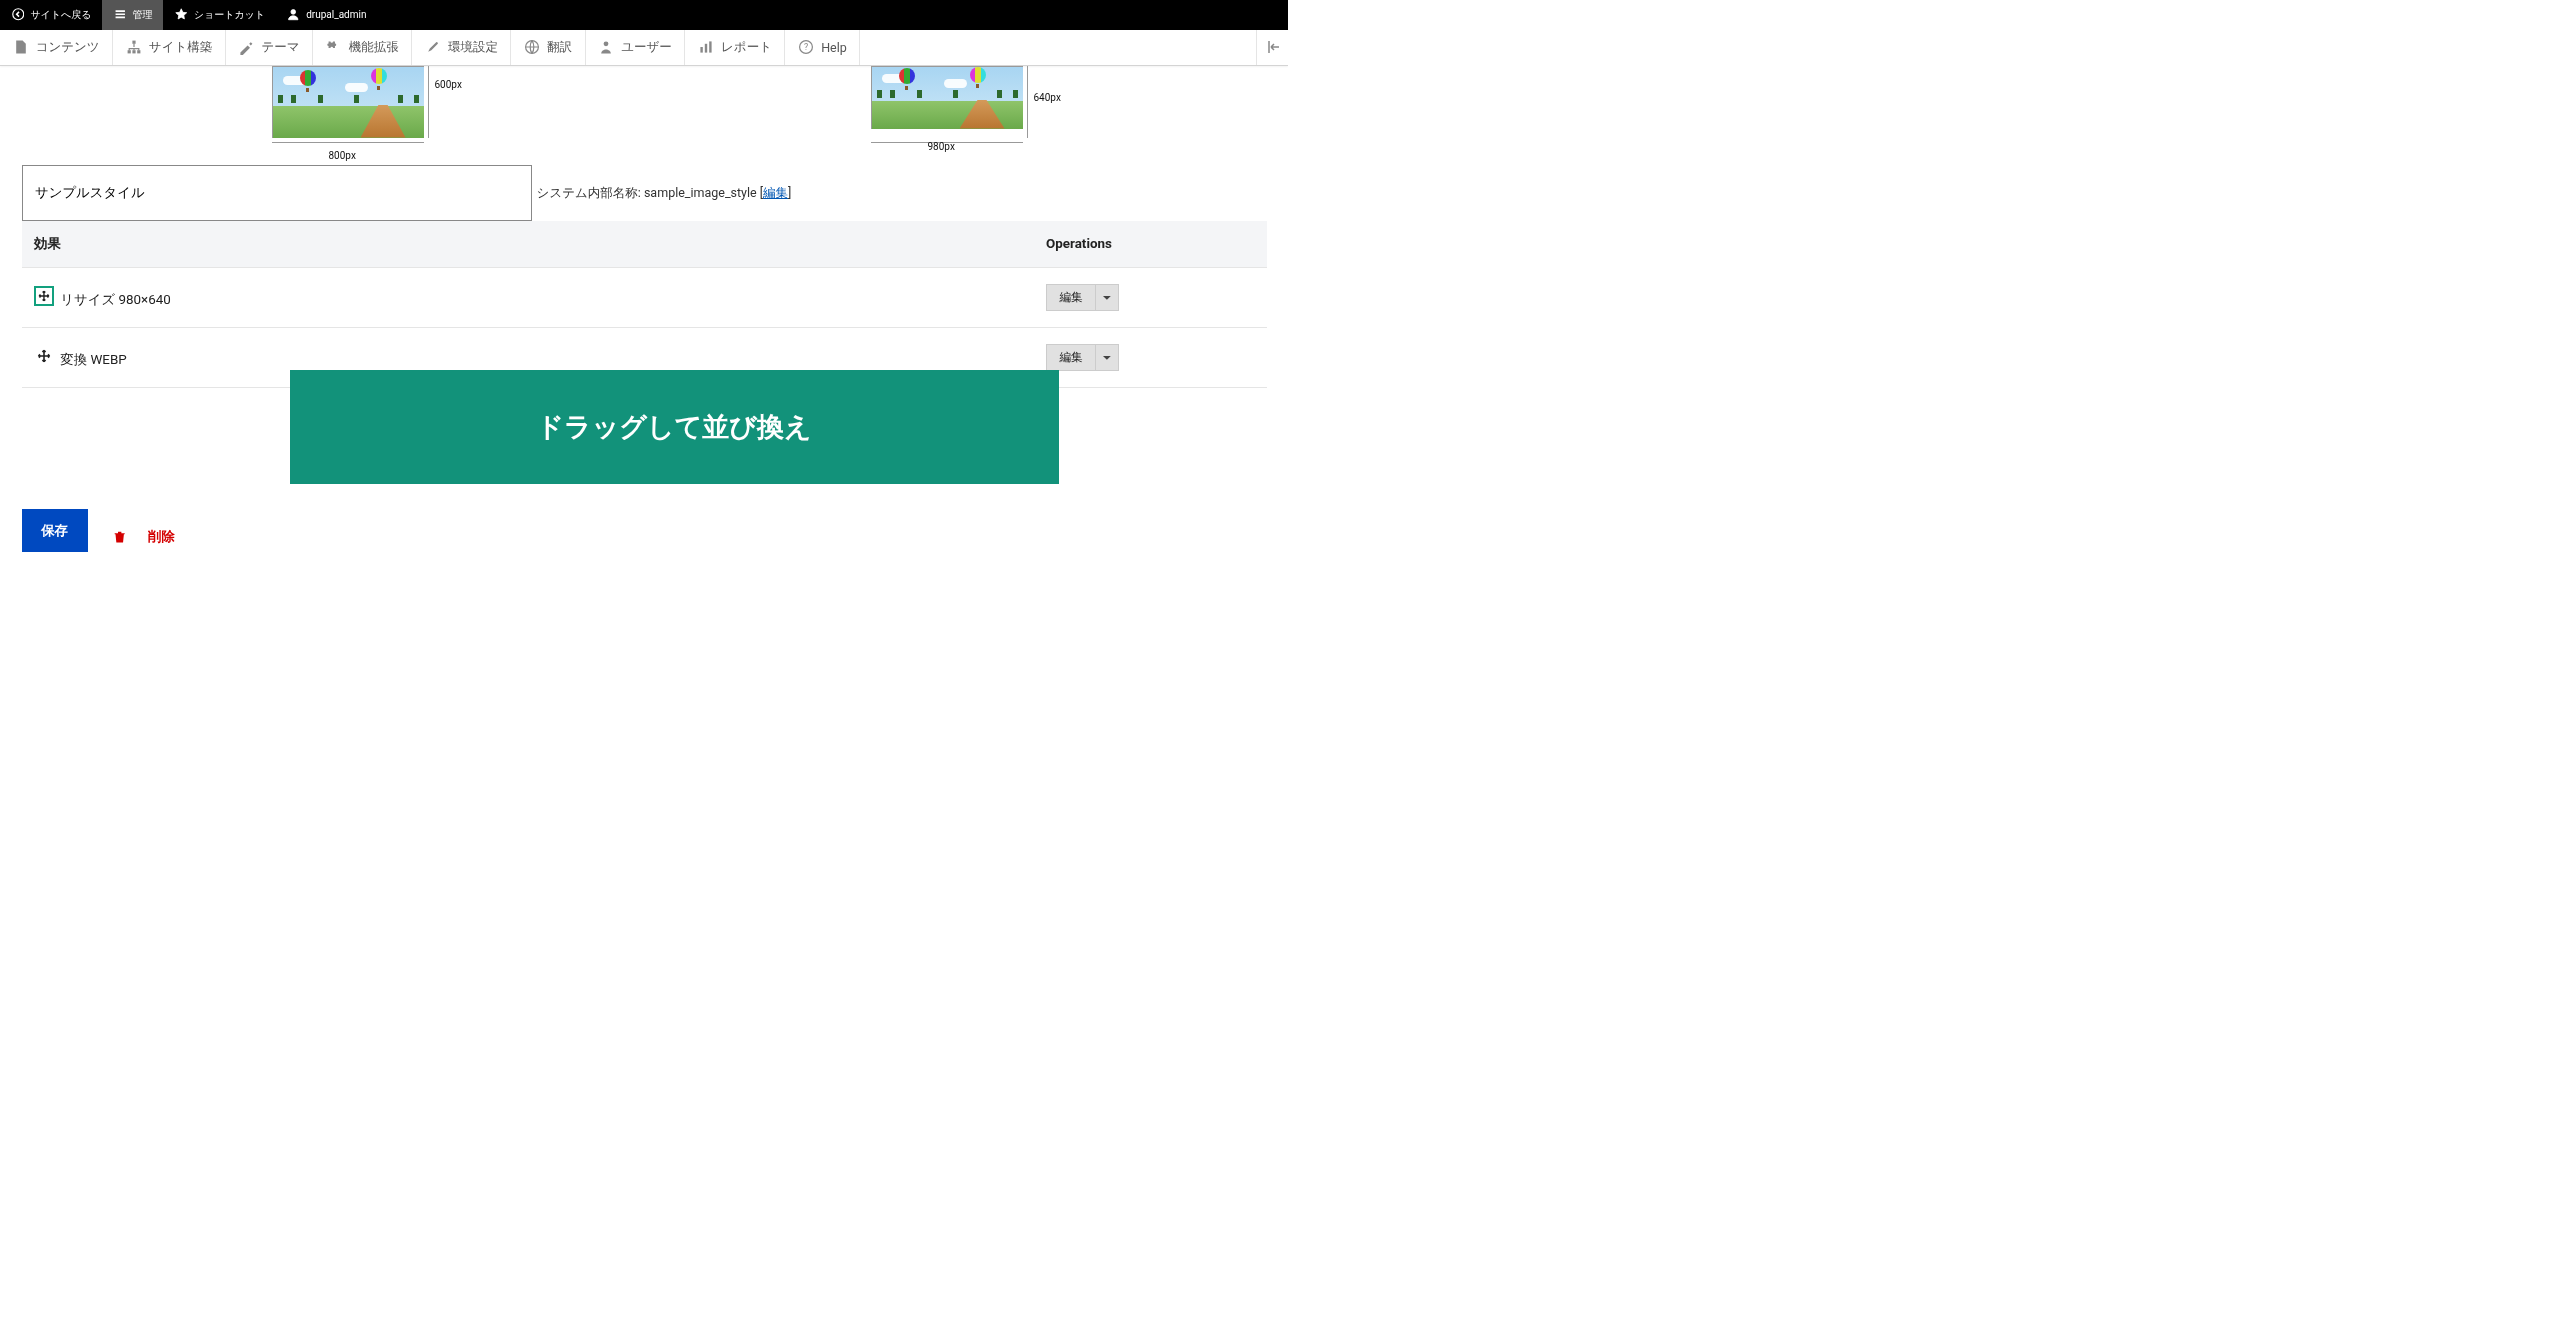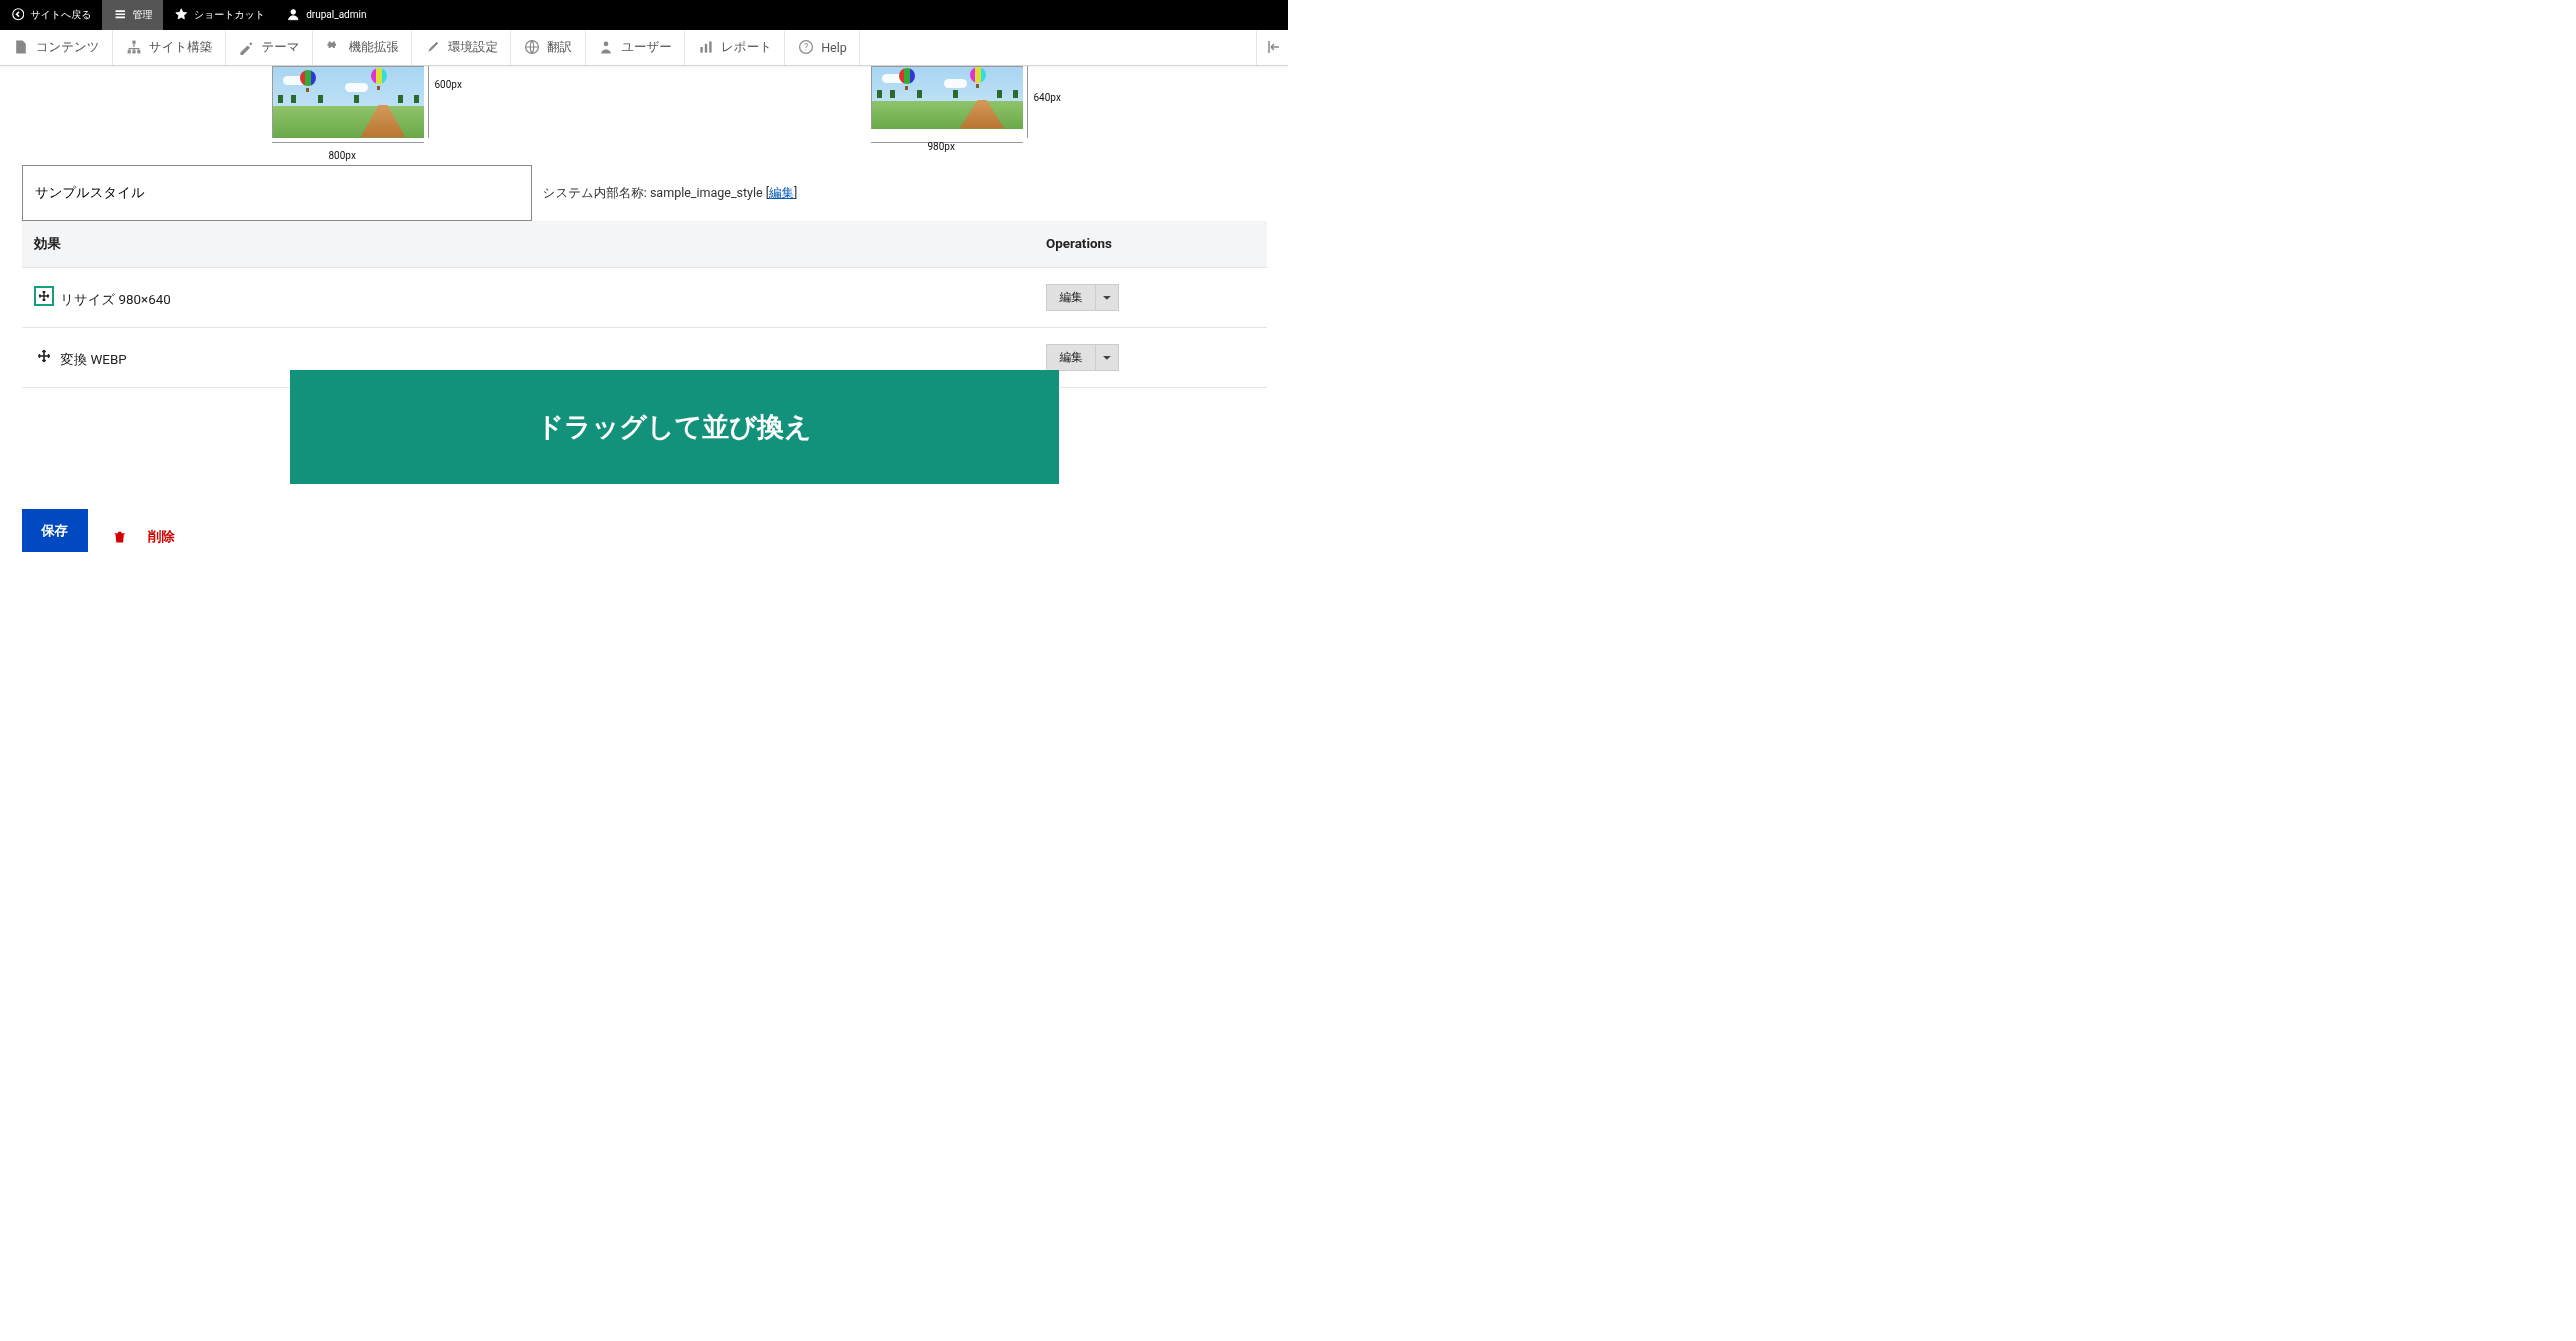--- a/index.html
+++ b/index.html
@@ -39,21 +39,21 @@
 .cloud{position:absolute;width:23px;height:9px;background:#fff;border-radius:9px;opacity:.9;}
 .whlabel { position: absolute; font-size: 10px; color: #111; }
 .hborder{position:absolute;left:0;right:0;bottom:-5.4px;height:0.9px;border-bottom:0.9px solid #999;}
 .vborder{position:absolute;top:0;bottom:0;right:-5.4px;width:0.9px;border-right:0.9px solid #999;}
 
 
 .form-section { margin-top: 27px; }
 .form-label { font-weight: 700; font-size: 12.5px; margin-bottom: 7.2px; display: block; }
 .req { color: #d00; }
 .text-input { width: 510px; height: 56px; padding: 0 12.5px; border: 0.9px solid #888; font-size: 13.4px; }
-.machine { display: inline-block; margin-left: 8px; font-size: 12.5px; color: #333; vertical-align: middle; text-align: center; }
+.machine { display: inline-block; margin-left: 2px; font-size: 12.5px; color: #333; vertical-align: middle; text-align: center; }
 .machine a { color: #0056b3; text-decoration: underline; }
 
 .show-weights { text-align: right; margin: 25px 21.5px 7.2px 0; font-size: 12.5px; color: #333; cursor: pointer; }
 .show-weights .eye { display:inline-block; vertical-align: middle; margin-right:3.6px;}
 
 
 .effects { width: 100%; border-collapse: collapse; }
 .effects thead th { background: #f4f5f7; text-align: left; padding: 14.3px 12.5px; font-size: 13.4px; font-weight: 700; border-bottom: 0.9px solid #e5e5e5; }
 .effects tbody td { padding: 16px 12.5px; border-bottom: 0.9px solid #e5e5e5; font-size: 13.4px; }
 .drag { width: 19.7px; height: 19.7px; display: inline-flex; align-items: center; justify-content: center; cursor: move; }

